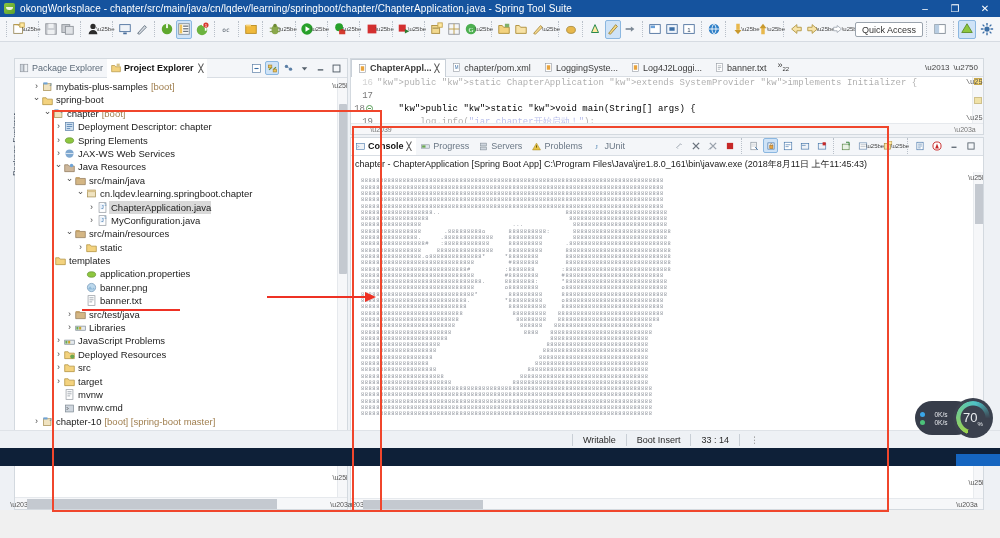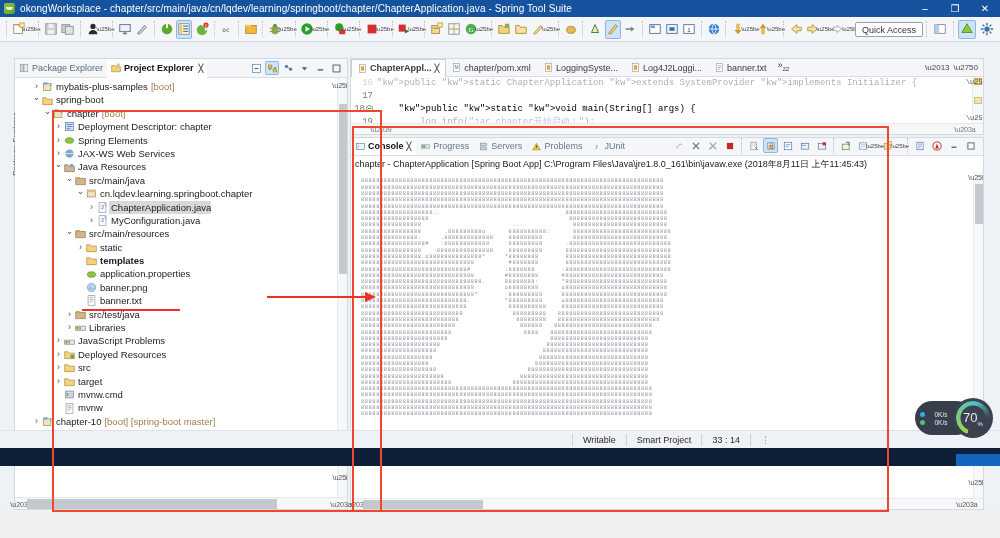--- a/index.html
+++ b/index.html
@@ -923,21 +923,21 @@
           </div>
           <div class="row" style="padding-left: 61px;">
             <span class="tw" style="font-size: 9px;">›</span>
             <span class="ico">
               <svg style="width:11px;height:11px" viewBox="0 0 16 16">
                 <path d="M1 4h5l1.5 2H15v8H1z" fill="#f3d27e" stroke="#ab8b36"></path>
               </svg>
             </span>
             <span class="lbl">static</span>
           </div>
-          <div class="row" style="padding-left: 61px; font-weight: bold;">
+          <div class="row" style="padding-left: 30px;">
             <span class="tw"></span>
             <span class="ico">
               <svg style="width:11px;height:11px" viewBox="0 0 16 16">
                 <path d="M1 4h5l1.5 2H15v8H1z" fill="#f3d27e" stroke="#ab8b36"></path>
               </svg>
             </span>
             <span class="lbl">templates</span>
           </div>
           <div class="row" style="padding-left: 61px;">
             <span class="tw"></span>
@@ -1025,35 +1025,35 @@
               <svg style="width:11px;height:11px" viewBox="0 0 16 16">
                 <path d="M1 4h5l1.5 2H15v8H1z" fill="#f3d27e" stroke="#ab8b36"></path>
               </svg>
             </span>
             <span class="lbl">target</span>
           </div>
           <div class="row" style="padding-left: 39px;">
             <span class="tw"></span>
             <span class="ico">
               <svg style="width:11px;height:11px" viewBox="0 0 16 16">
+                <rect x="3" y="1" width="10" height="14" fill="#fff" stroke="#8e949c"></rect>
+                <path d="M5 4h6M5 7h6M5 10h4" stroke="#7d8892"></path>
+              </svg>
+            </span>
+            <span class="lbl">mvnw</span>
+          </div>
+          <div class="row" style="padding-left: 39px;">
+            <span class="tw"></span>
+            <span class="ico">
+              <svg style="width:11px;height:11px" viewBox="0 0 16 16">
                 <rect x="2" y="3" width="12" height="10" fill="#cfd6de" stroke="#7d8892"></rect>
                 <path d="M4 6l2 2-2 2" stroke="#333" fill="none"></path>
               </svg>
             </span>
             <span class="lbl">mvnw.cmd</span>
-          </div>
-          <div class="row" style="padding-left: 39px;">
-            <span class="tw"></span>
-            <span class="ico">
-              <svg style="width:11px;height:11px" viewBox="0 0 16 16">
-                <rect x="3" y="1" width="10" height="14" fill="#fff" stroke="#8e949c"></rect>
-                <path d="M5 4h6M5 7h6M5 10h4" stroke="#7d8892"></path>
-              </svg>
-            </span>
-            <span class="lbl">mvnw</span>
           </div>
           <div class="row" style="padding-left: 17px;">
             <span class="tw" style="font-size: 9px;">›</span>
             <span class="ico">
               <svg style="width:11px;height:11px" viewBox="0 0 16 16">
                 <rect x="2" y="4" width="11" height="10" fill="#f0e3c0" stroke="#a28a4e"></rect>
                 <rect x="2" y="2" width="6" height="3" fill="#6fa3d6"></rect>
                 <text x="11" y="7" font-size="6" fill="#2f6ea5">J</text>
               </svg>
             </span>
@@ -1381,21 +1381,21 @@
           <div class="lft">\u2039</div>
           <div class="thumb"></div>
           <div class="rgt">\u203a</div>
         </div>
       </div>
     </div>
   </div>
 
   <div class="statusbar">
     <div class="sb-seg sb-first">Writable</div>
-    <div class="sb-seg">Smart Project</div>
+    <div class="sb-seg">Boot Insert</div>
     <div class="sb-seg">33 : 14</div>
     <div class="sb-dots">⋮</div>
   </div>
 
   <div class="taskbar">
     <div class="seg"></div>
   </div>
 
   <div class="anno-rect" style="left:52px; top:110px; width:330px; height:402px;"></div>
   <div class="anno-rect" style="left:352px; top:126px; width:537px; height:386px;"></div>

